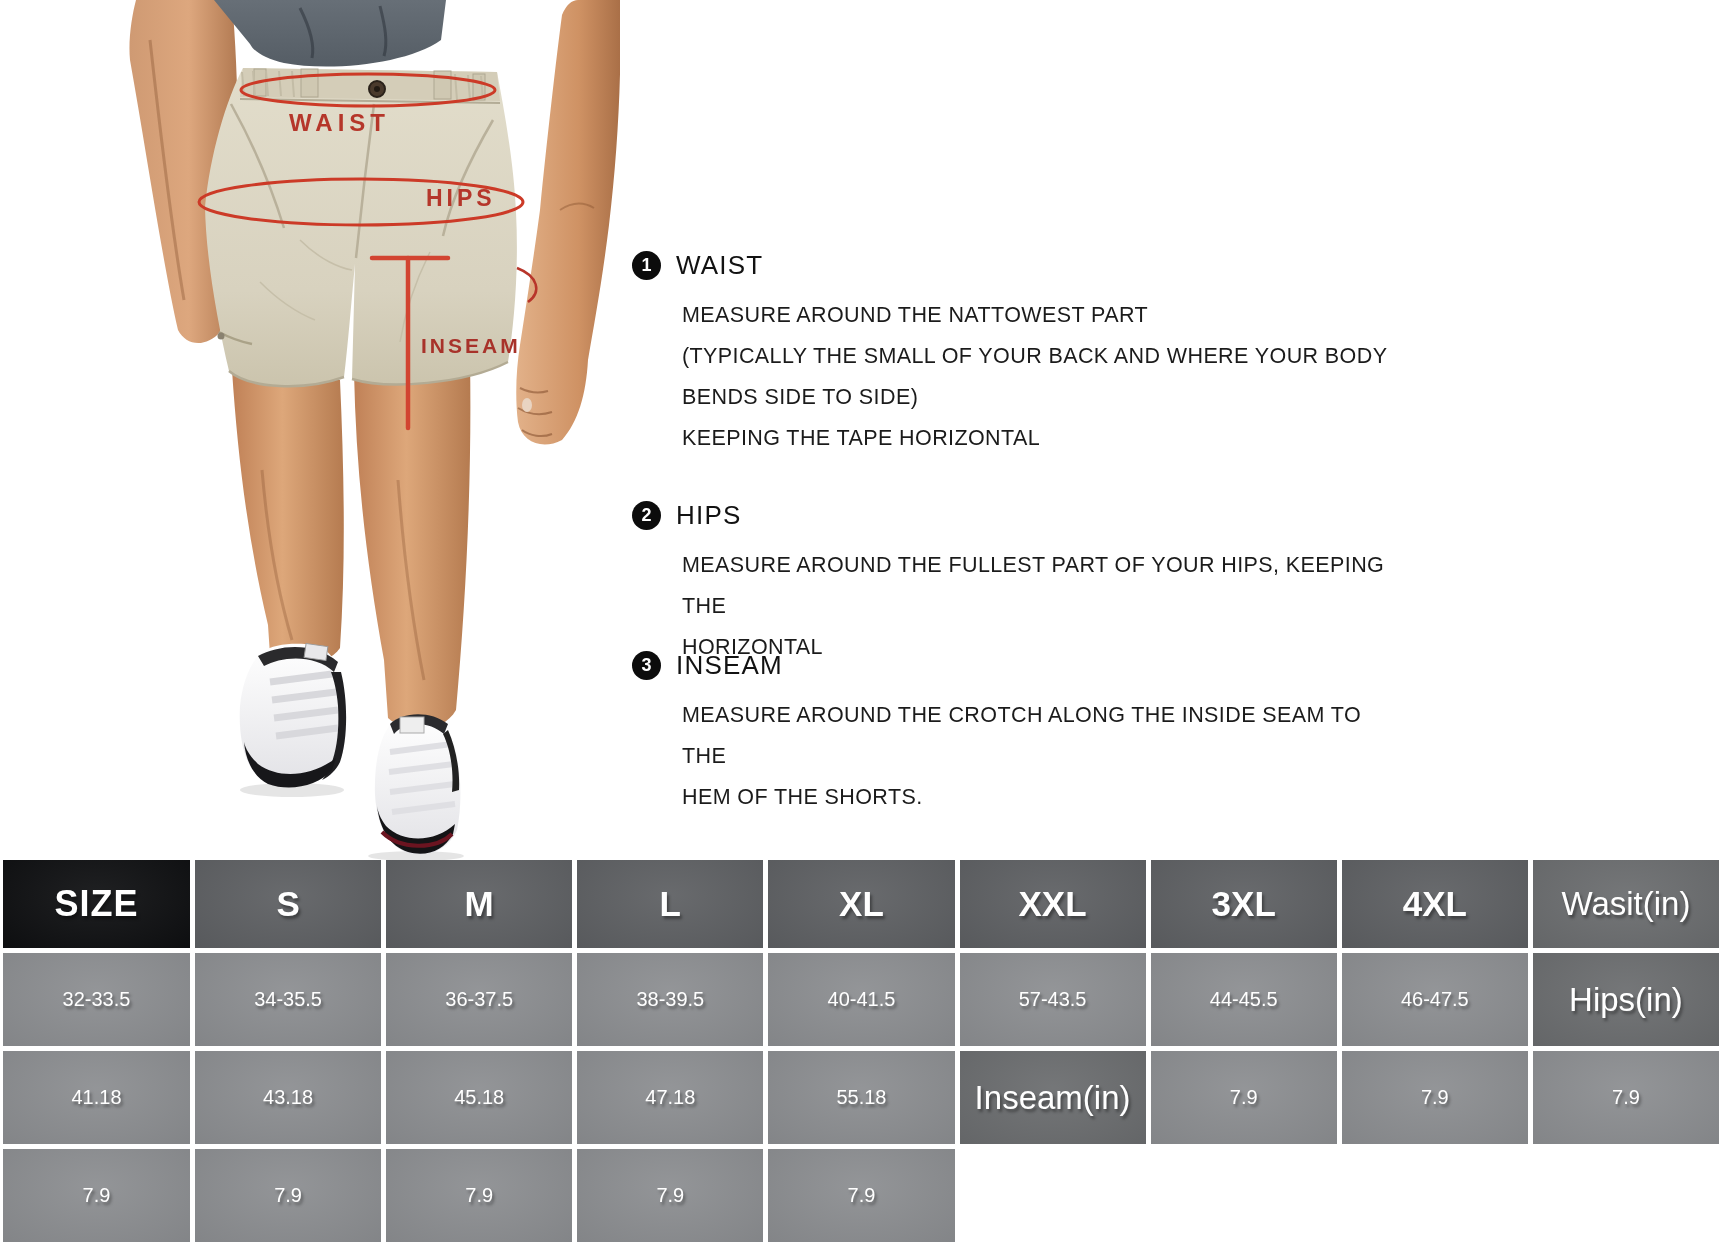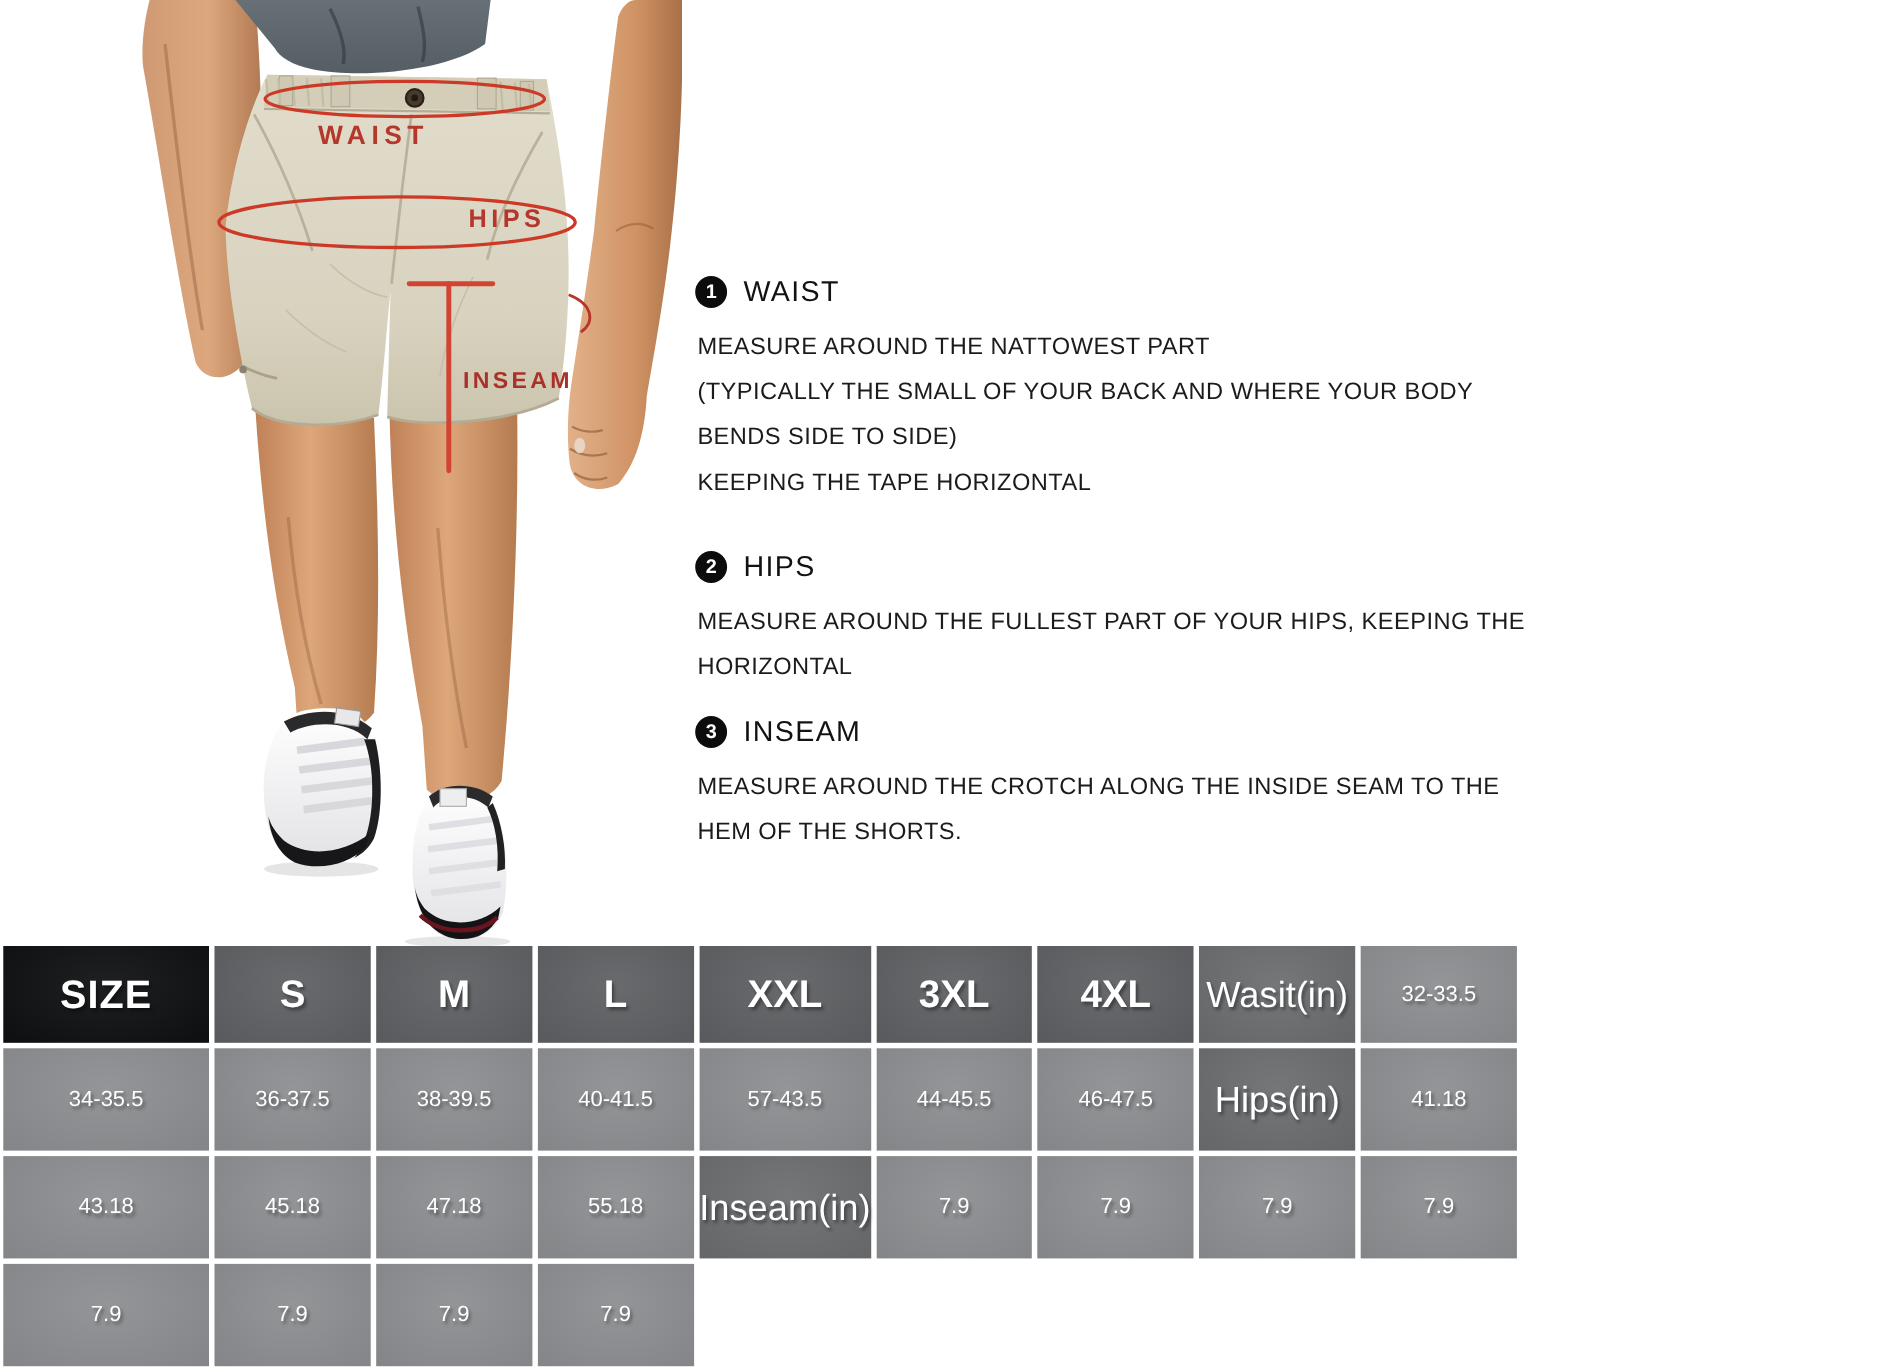--- a/index.html
+++ b/index.html
@@ -14,27 +14,27 @@
   .instructions{position:absolute;left:632px;top:0;width:760px;}
   .section{position:absolute;left:0;width:760px;}
   .sec-1{top:250px;} .sec-2{top:500px;} .sec-3{top:650px;}
   .sec-head{display:flex;align-items:center;gap:15px;}
   .num-circle{
     width:29px;height:29px;border-radius:50%;background:#0c0c0c;
     color:#ffffff;font-size:18px;font-weight:bold;
     display:flex;align-items:center;justify-content:center;flex:0 0 29px;
   }
   .sec-title{font-size:26px;color:#121212;letter-spacing:1.2px;font-weight:500;}
-  .sec-lines{margin-top:14px;padding-left:2px;}
+  .sec-lines{margin-top:14px;padding-left:2px;margin-left:48px;}
   .sec-line{
     font-size:21.5px;line-height:41px;color:#1b1b1b;letter-spacing:0.4px;
   }
   
   .size-table{
-    position:absolute;left:3px;top:860px;width:1376px;height:382px;
+    position:absolute;left:3px;top:860px;width:1716px;height:382px;
     display:grid;grid-template-columns:187px repeat(8,1fr);
     grid-template-rows:88px 93px 93px 93px;gap:5px;
   }
   .cell{
     display:flex;align-items:center;justify-content:center;
     color:#ffffff;text-shadow:2px 3px 3px rgba(0,0,0,0.38);
     background-image:radial-gradient(ellipse at 50% 40%, rgba(255,255,255,0.07), rgba(0,0,0,0.06));
   }
   .corner{background-color:#0e0f11;font-size:36px;font-weight:bold;letter-spacing:1px;}
   .hcell{background-color:#5d5f62;font-size:35px;font-weight:bold;}
@@ -237,20 +237,21 @@
   </div>
 
 </div>
 
 <div class="size-table">
 
   <div class="cell corner">SIZE</div>
   <div class="cell hcell">S</div>
   <div class="cell hcell">M</div>
   <div class="cell hcell">L</div>
+  <div class="cell hcell">XL</div>
   <div class="cell hcell">XXL</div>
   <div class="cell hcell">3XL</div>
   <div class="cell hcell">4XL</div>
 
   <div class="cell lcell">Wasit(in)</div>
   <div class="cell vcell">32-33.5</div>
   <div class="cell vcell">34-35.5</div>
   <div class="cell vcell">36-37.5</div>
   <div class="cell vcell">38-39.5</div>
   <div class="cell vcell">40-41.5</div>

